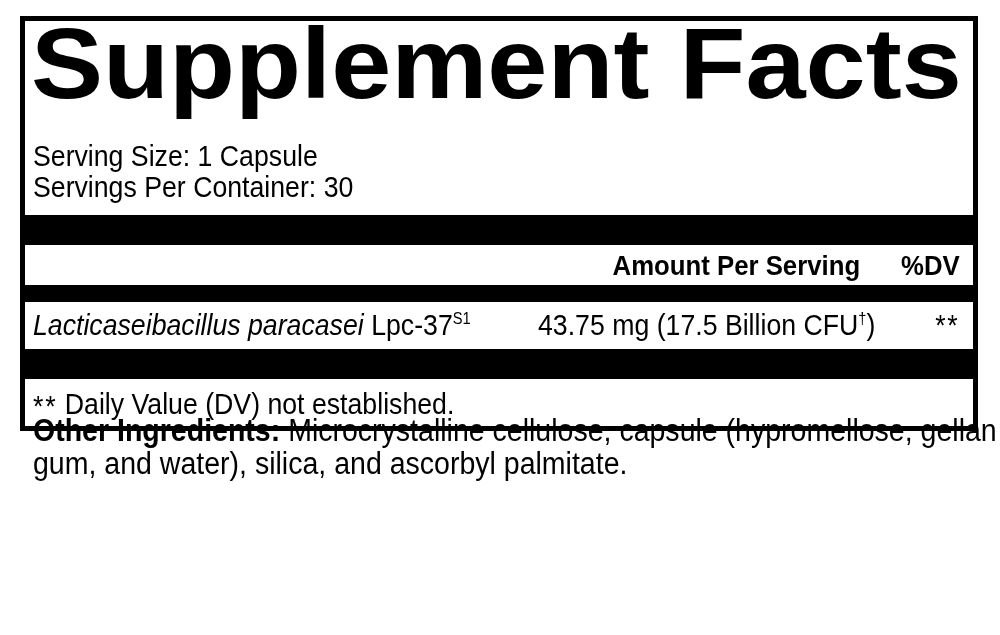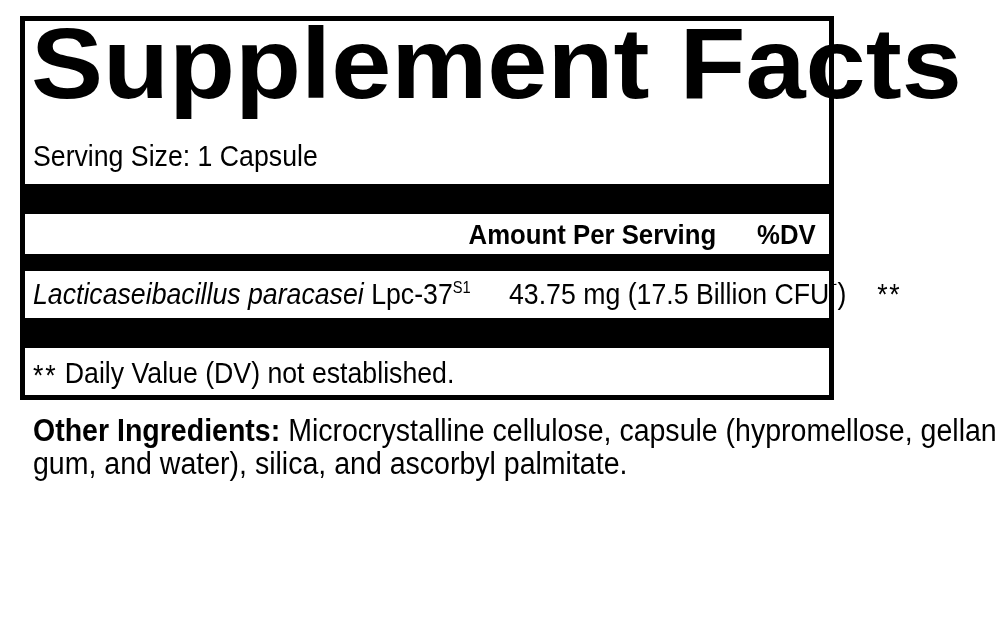--- a/index.html
+++ b/index.html
@@ -14,21 +14,21 @@
     color: #000000;
     font-family: "Liberation Sans", "DejaVu Sans", sans-serif;
     overflow: hidden;
   }
 
   
   .label-box {
     position: absolute;
     left: 20px;
     top: 16px;
-    width: 814px;
+    width: 958px;
     box-sizing: border-box;
     border: 5px solid #000000;
     background: #ffffff;
     padding: 0 13px 0 8px;
   }
 
   .sf-title {
     font-weight: 700;
     font-size: 101px;
     line-height: 1;
@@ -125,20 +125,21 @@
 </style>
 </head>
 <body>
 
 <div class="label-box">
 
   <div class="sf-title">Supplement Facts</div>
 
   <div class="serving-info">
     <div><span class="cx">Serving Size: 1 Capsule</span></div>
+    <div><span class="cx">Servings Per Container: 30</span></div>
   </div>
 
   <div id="bar-top" class="bar bar-thick"></div>
 
   <div class="cols-row">
     <span class="cx-r">Amount Per Serving</span>
     <span class="cx-r">%DV</span>
   </div>
 
   <div class="bar bar-thin"></div>

